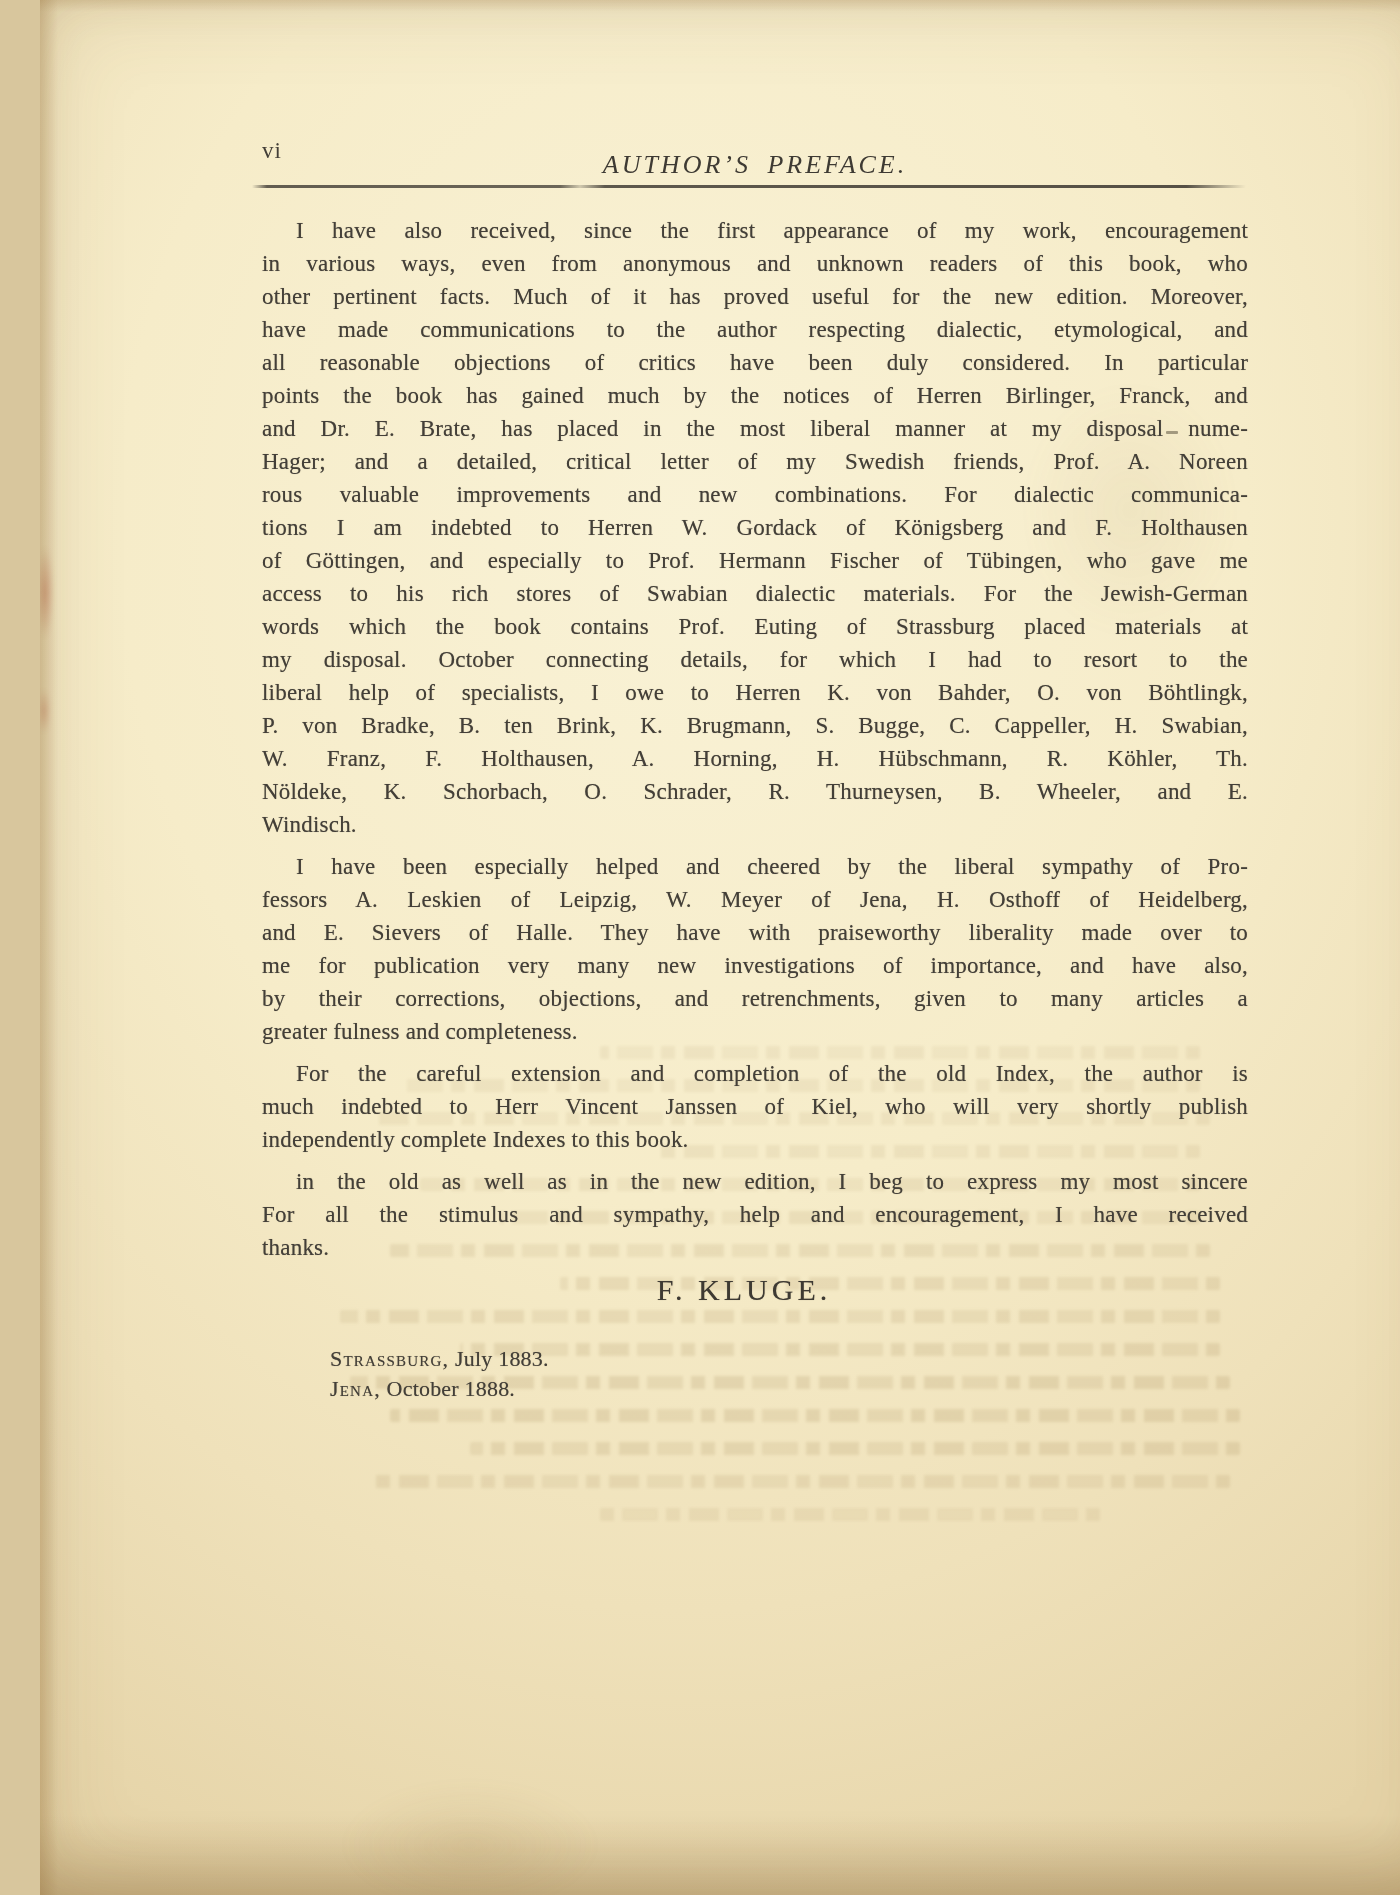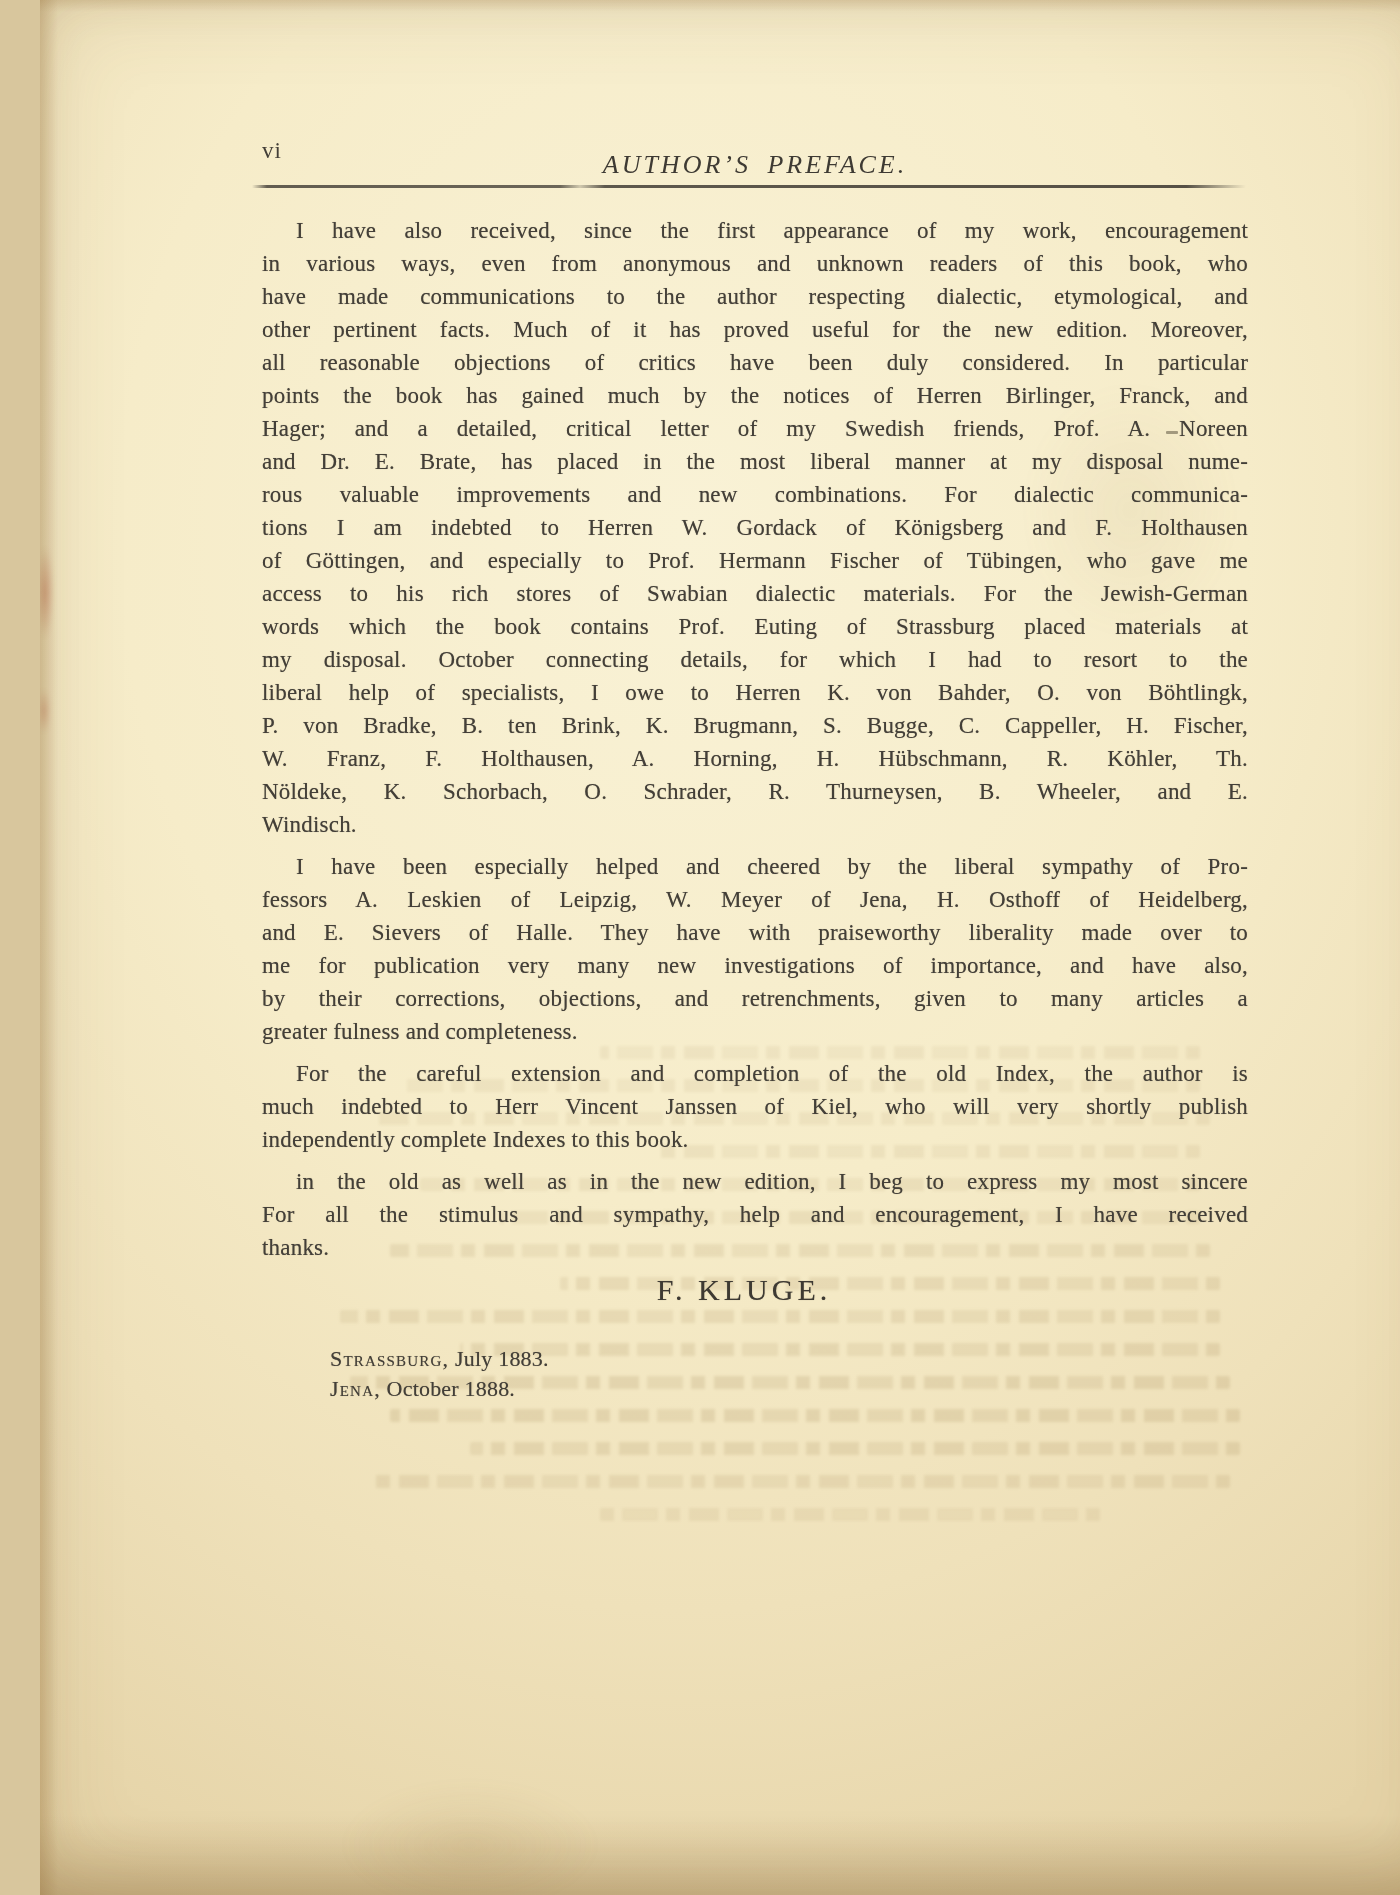--- a/index.html
+++ b/index.html
@@ -118,34 +118,34 @@
 
   <div class="folio">vi</div>
   <div class="running-title">AUTHOR’S PREFACE.</div>
   <div class="head-rule"></div>
 
   <div class="text-block">
     <div>
         <p class="para">
           <span class="tline">I have also received, since the first appearance of my work, encouragement</span>
           <span class="tline">in various ways, even from anonymous and unknown readers of this book, who</span>
+          <span class="tline">other pertinent facts. Much of it has proved useful for the new edition. Moreover,</span>
           <span class="tline">have made communications to the author respecting dialectic, etymological, and</span>
-          <span class="tline">other pertinent facts. Much of it has proved useful for the new edition. Moreover,</span>
           <span class="tline">all reasonable objections of critics have been duly considered. In particular</span>
           <span class="tline">points the book has gained much by the notices of Herren Birlinger, Franck, and</span>
+          <span class="tline">and Dr. E. Brate, has placed in the most liberal manner at my disposal nume-</span>
           <span class="tline">Hager; and a detailed, critical letter of my Swedish friends, Prof. A. Noreen</span>
-          <span class="tline">and Dr. E. Brate, has placed in the most liberal manner at my disposal nume-</span>
           <span class="tline">rous valuable improvements and new combinations. For dialectic communica-</span>
           <span class="tline">tions I am indebted to Herren W. Gordack of Königsberg and F. Holthausen</span>
           <span class="tline">of Göttingen, and especially to Prof. Hermann Fischer of Tübingen, who gave me</span>
           <span class="tline">access to his rich stores of Swabian dialectic materials. For the Jewish-German</span>
           <span class="tline">words which the book contains Prof. Euting of Strassburg placed materials at</span>
           <span class="tline">my disposal. October connecting details, for which I had to resort to the</span>
           <span class="tline">liberal help of specialists, I owe to Herren K. von Bahder, O. von Böhtlingk,</span>
-          <span class="tline">P. von Bradke, B. ten Brink, K. Brugmann, S. Bugge, C. Cappeller, H. Fischer,</span>
+          <span class="tline">P. von Bradke, B. ten Brink, K. Brugmann, S. Bugge, C. Cappeller, H. Swabian,</span>
           <span class="tline">W. Franz, F. Holthausen, A. Horning, H. Hübschmann, R. Köhler, Th.</span>
           <span class="tline">Nöldeke, K. Schorbach, O. Schrader, R. Thurneysen, B. Wheeler, and E.</span>
           <span class="tline tlast">Windisch.</span>
         </p>
         <p class="para">
           <span class="tline">I have been especially helped and cheered by the liberal sympathy of Pro-</span>
           <span class="tline">fessors A. Leskien of Leipzig, W. Meyer of Jena, H. Osthoff of Heidelberg,</span>
           <span class="tline">and E. Sievers of Halle. They have with praiseworthy liberality made over to</span>
           <span class="tline">me for publication very many new investigations of importance, and have also,</span>
           <span class="tline">by their corrections, objections, and retrenchments, given to many articles a</span>

